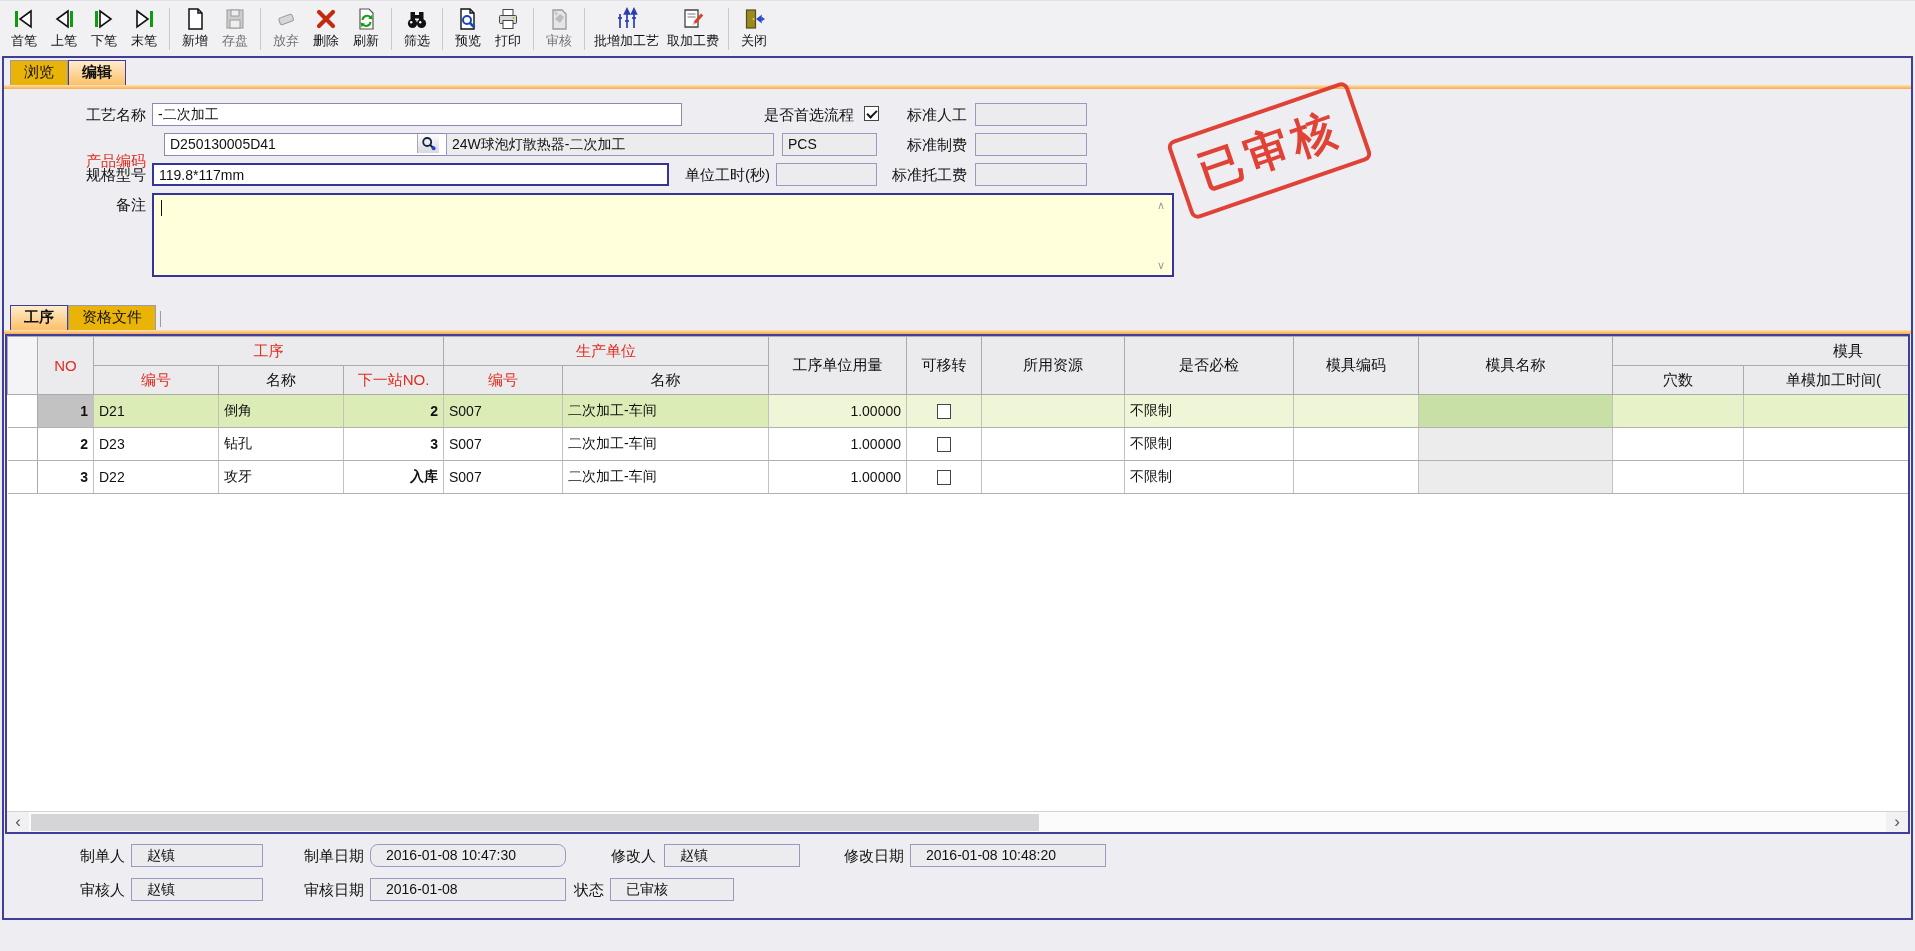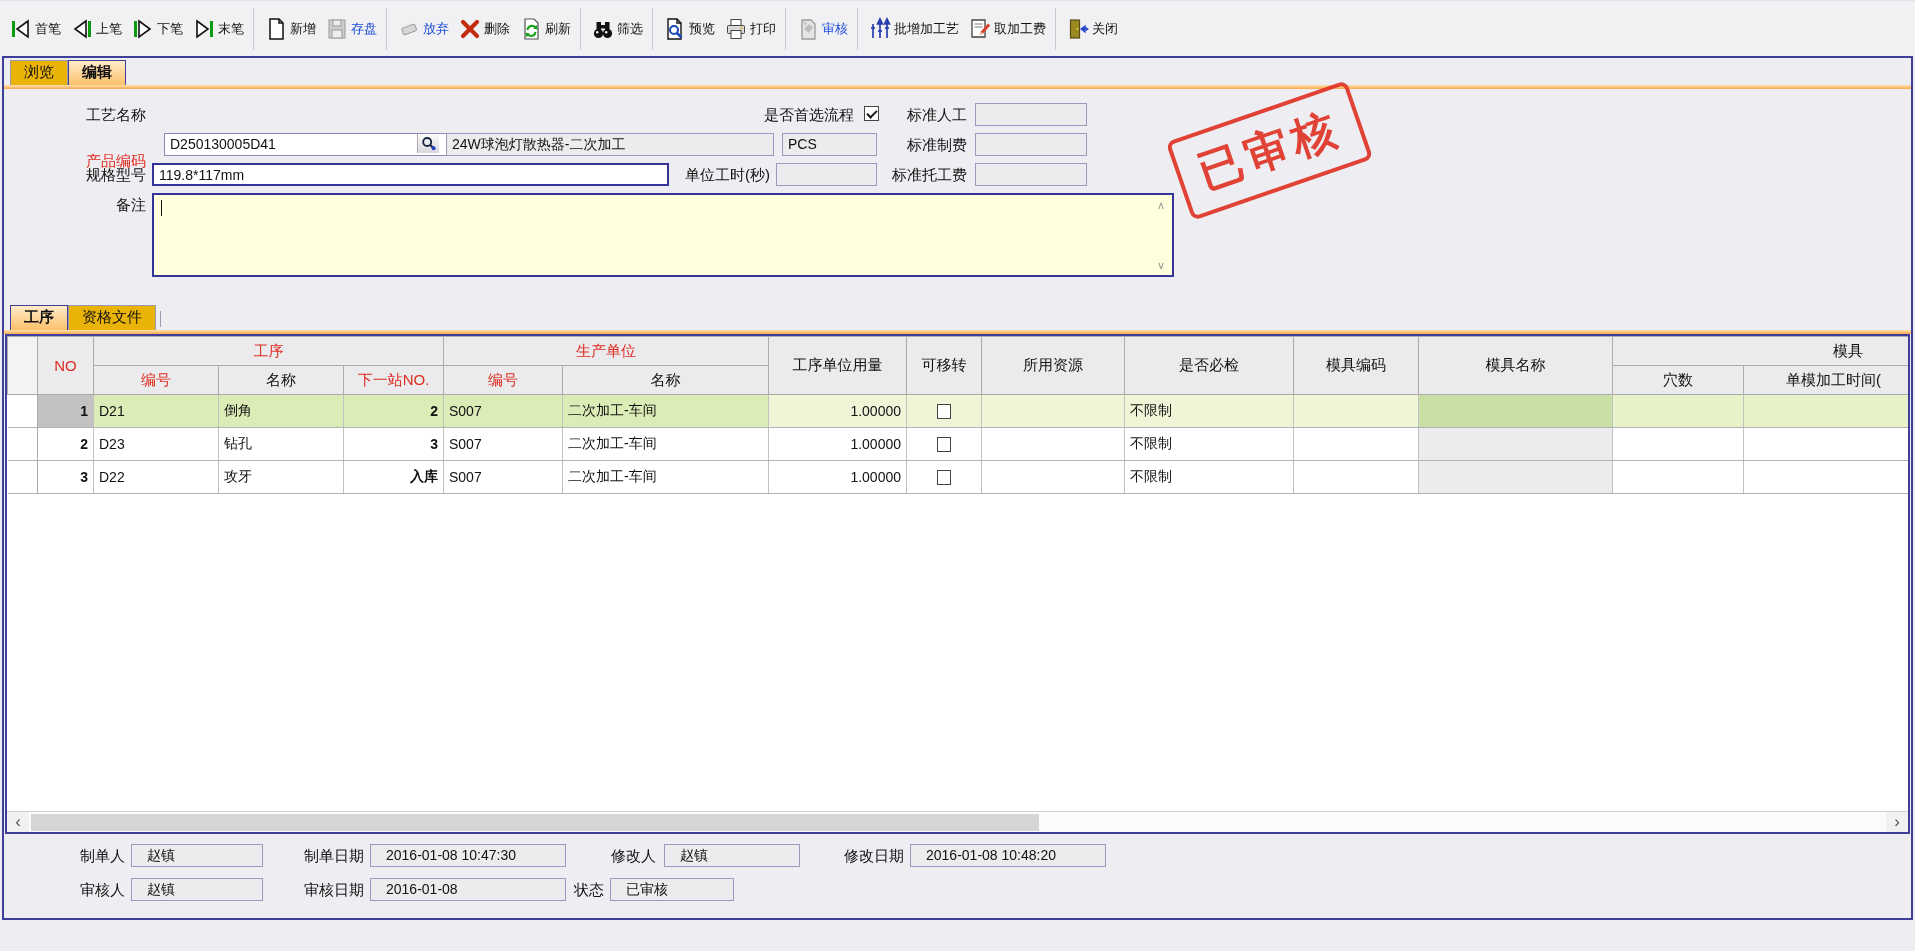--- a/index.html
+++ b/index.html
@@ -20,23 +20,23 @@
   .win-controls { position:absolute; right:10px; top:6px; display:flex; gap:16px; align-items:center; }
   .win-btn { width:14px; height:13px; position:relative; cursor:default; }
   .wmin::after { content:""; position:absolute; left:1px; bottom:2px; width:11px; height:3px; background:#111; }
   .wrest::before { content:""; position:absolute; right:0; top:0; width:9px; height:8px; border:2px solid #111; background:#fff; }
   .wrest::after { content:""; position:absolute; left:0; bottom:0; width:9px; height:8px; border:2px solid #111; background:#fff; }
   .wclose { font-size:16px; font-weight:bold; line-height:13px; }
 
   
   .toolbar { height:56px; display:flex; align-items:center; padding:2px 4px;
     background:#f1f1f4; border-top:1px solid #e2e2e6; }
-  .tbtn { min-width:40px; padding:1px 3px; display:flex; flex-direction:row; align-items:center;
+  .tbtn { min-width:40px; padding:1px 3px; display:flex; flex-direction:column; align-items:center;
     justify-content:center; gap:1px; font-size:13px; white-space:nowrap; border:1px solid transparent; }
-  .tbtn.disabled { color:#1d4ed8; }
+  .tbtn.disabled { color:#737373; }
   .ticon { width:26px; height:24px; display:flex; align-items:center; justify-content:center; }
   .tsep { width:1px; height:42px; background:#c9c9cf; margin:0 5px; }
 
   
   .main-panel { margin:0 2px 3px 2px; height:864px; border:2px solid #3f3f9a;
     background:#eeeef2; display:flex; flex-direction:column; position:relative; }
 
   .tabstrip { display:flex; align-items:flex-end; padding:3px 0 0 6px; height:27px; }
   .tab { padding:2px 13px 3px 13px; font-size:15px; border:1px solid #9a9aae; border-bottom:none;
     background:#eab308; position:relative; }
@@ -299,20 +299,21 @@
 
     <div class="tabstrip">
       <div class="tab">浏览</div>
       <div class="tab active">编辑</div>
     </div>
     <div class="tabband"></div>
 
     <div class="form-region">
 
       <div class="f-label" style="left:40px;top:14px;width:102px;">工艺名称</div>
+      <div class="f-input" style="left:148px;top:14px;width:530px;">-二次加工</div>
       <div class="f-label" style="left:732px;top:14px;width:118px;text-align:right;">是否首选流程</div>
       <div class="checkbox checked" style="left:860px;top:17px;"></div>
       <div class="f-label" style="left:875px;top:14px;width:88px;">标准人工</div>
       <div class="f-readonly" style="left:971px;top:14px;width:112px;"></div>
 
       <div class="f-label red" style="left:40px;top:60px;width:102px;">产品编码</div>
       <div class="f-input" style="left:148px;top:44px;width:288px;padding-right:26px;margin-left:12px;">D250130005D41</div>
       <div class="lookup-btn" style="left:413px;top:45px;position:absolute;">
         <svg width="16" height="15" viewBox="0 0 16 15">
             <circle cx="6.2" cy="6" r="4" fill="none" stroke="#16233f" stroke-width="1.8"></circle>
@@ -450,21 +451,21 @@
         <div class="hs-arrow hs-left">‹</div>
         <div class="hs-thumb"></div>
         <div class="hs-arrow hs-right">›</div>
       </div>
     </div>
 
     <div class="footer-region">
       <div class="ft-label" style="left:20px;top:10px;width:101px;">制单人</div>
       <div class="ft-field" style="left:127px;top:10px;width:132px;">赵镇</div>
       <div class="ft-label" style="left:240px;top:10px;width:120px;">制单日期</div>
-      <div class="ft-field" style="left:366px;top:10px;width:196px;">2016-01-08 10:47:30</div>
+      <div class="ft-field" style="left:366px;top:10px;width:196px;border-radius:8px;">2016-01-08 10:47:30</div>
       <div class="ft-label" style="left:540px;top:10px;width:112px;">修改人</div>
       <div class="ft-field" style="left:660px;top:10px;width:136px;">赵镇</div>
       <div class="ft-label" style="left:770px;top:10px;width:130px;">修改日期</div>
       <div class="ft-field" style="left:906px;top:10px;width:196px;">2016-01-08 10:48:20</div>
 
       <div class="ft-label" style="left:20px;top:44px;width:101px;">审核人</div>
       <div class="ft-field" style="left:127px;top:44px;width:132px;">赵镇</div>
       <div class="ft-label" style="left:240px;top:44px;width:120px;">审核日期</div>
       <div class="ft-field" style="left:366px;top:44px;width:196px;">2016-01-08</div>
       <div class="ft-label" style="left:500px;top:44px;width:100px;">状态</div>

